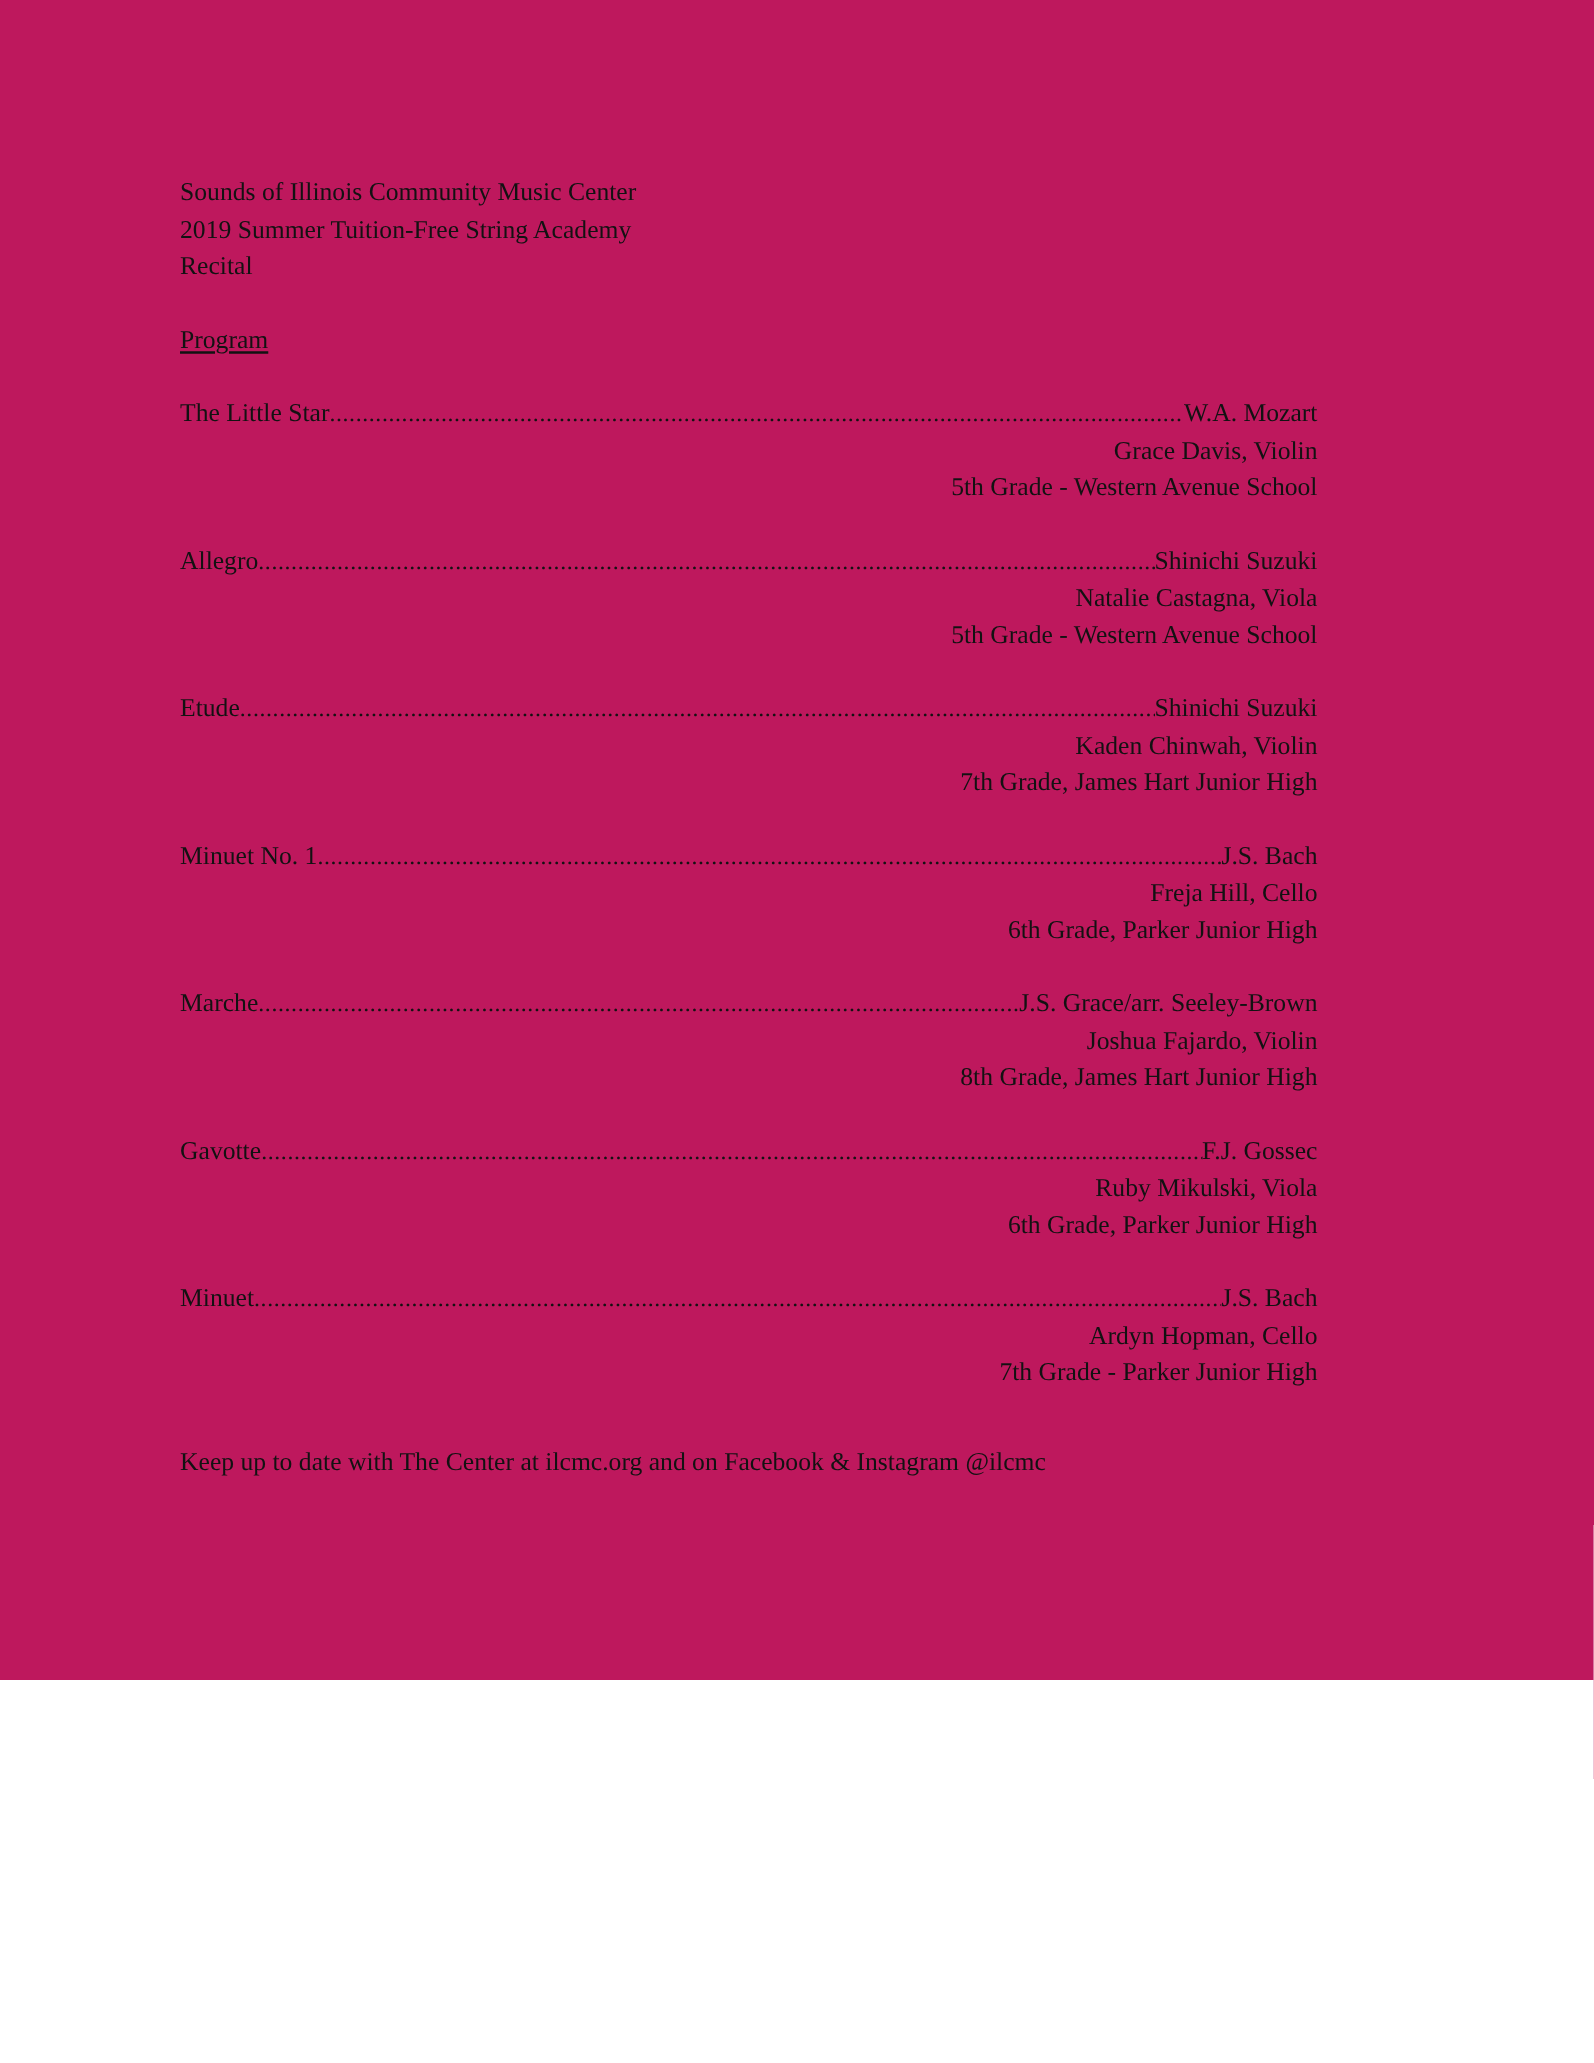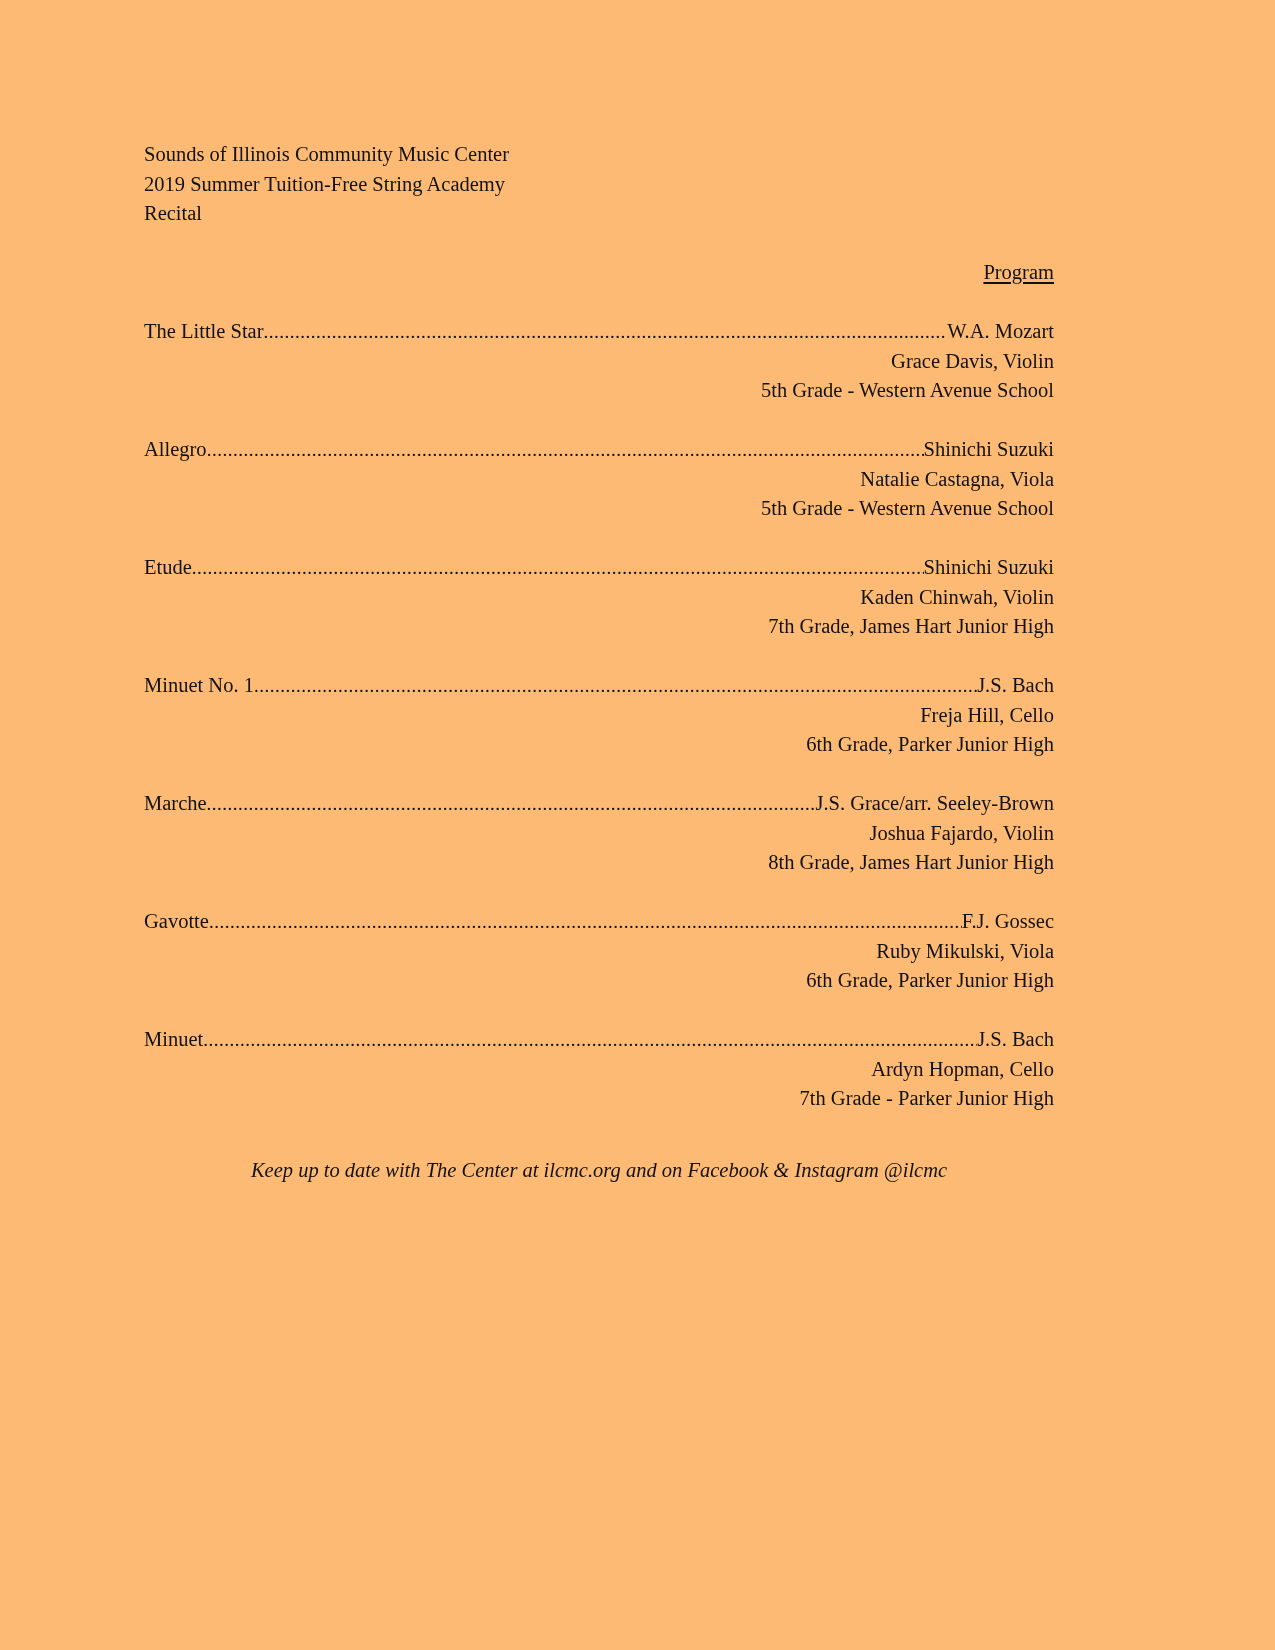--- a/index.html
+++ b/index.html
@@ -3,38 +3,38 @@
 <meta charset="utf-8">
 <style>
   html, body {
     margin: 0;
     padding: 0;
     background: #ffffff;
   }
   .page {
     position: relative;
     width: 1275px;
-    height: 1650px;
-    background: #fdba74;
+    height: 1344px;
+    background: #be185d;
     color: #121212;
     font-family: "Liberation Serif", "DejaVu Serif", serif;
     font-size: 20.5px;
     line-height: 29.5px;
     overflow: hidden;
   }
   .content {
     position: absolute;
     left: 144px;
     top: 140px;
     width: 910px;
   }
   .hdr-block { margin: 0 0 29.5px 0; }
   .hdr-line { white-space: nowrap; }
   .program-heading {
-    text-align: right;
+    text-align: left;
     text-decoration: underline;
     text-underline-offset: 3px;
     margin: 29.5px 0;
   }
   .entry { margin: 0 0 29.5px 0; }
   .piece-line {
     display: flex;
     align-items: baseline;
     white-space: nowrap;
   }
@@ -42,22 +42,20 @@
   .dots {
     flex: 1 1 auto;
     overflow: hidden;
     white-space: nowrap;
     letter-spacing: 0.5px;
     font-size: 19px;
   }
   .composer { flex: 0 0 auto; }
   .centered { text-align: right; }
   .footer-note {
-    text-align: center;
-    font-style: italic;
     margin-top: 42px;
   }
 </style>
 </head>
 <body>
 
 <div class="page">
   <div class="content">
 
     <div class="hdr-block">

